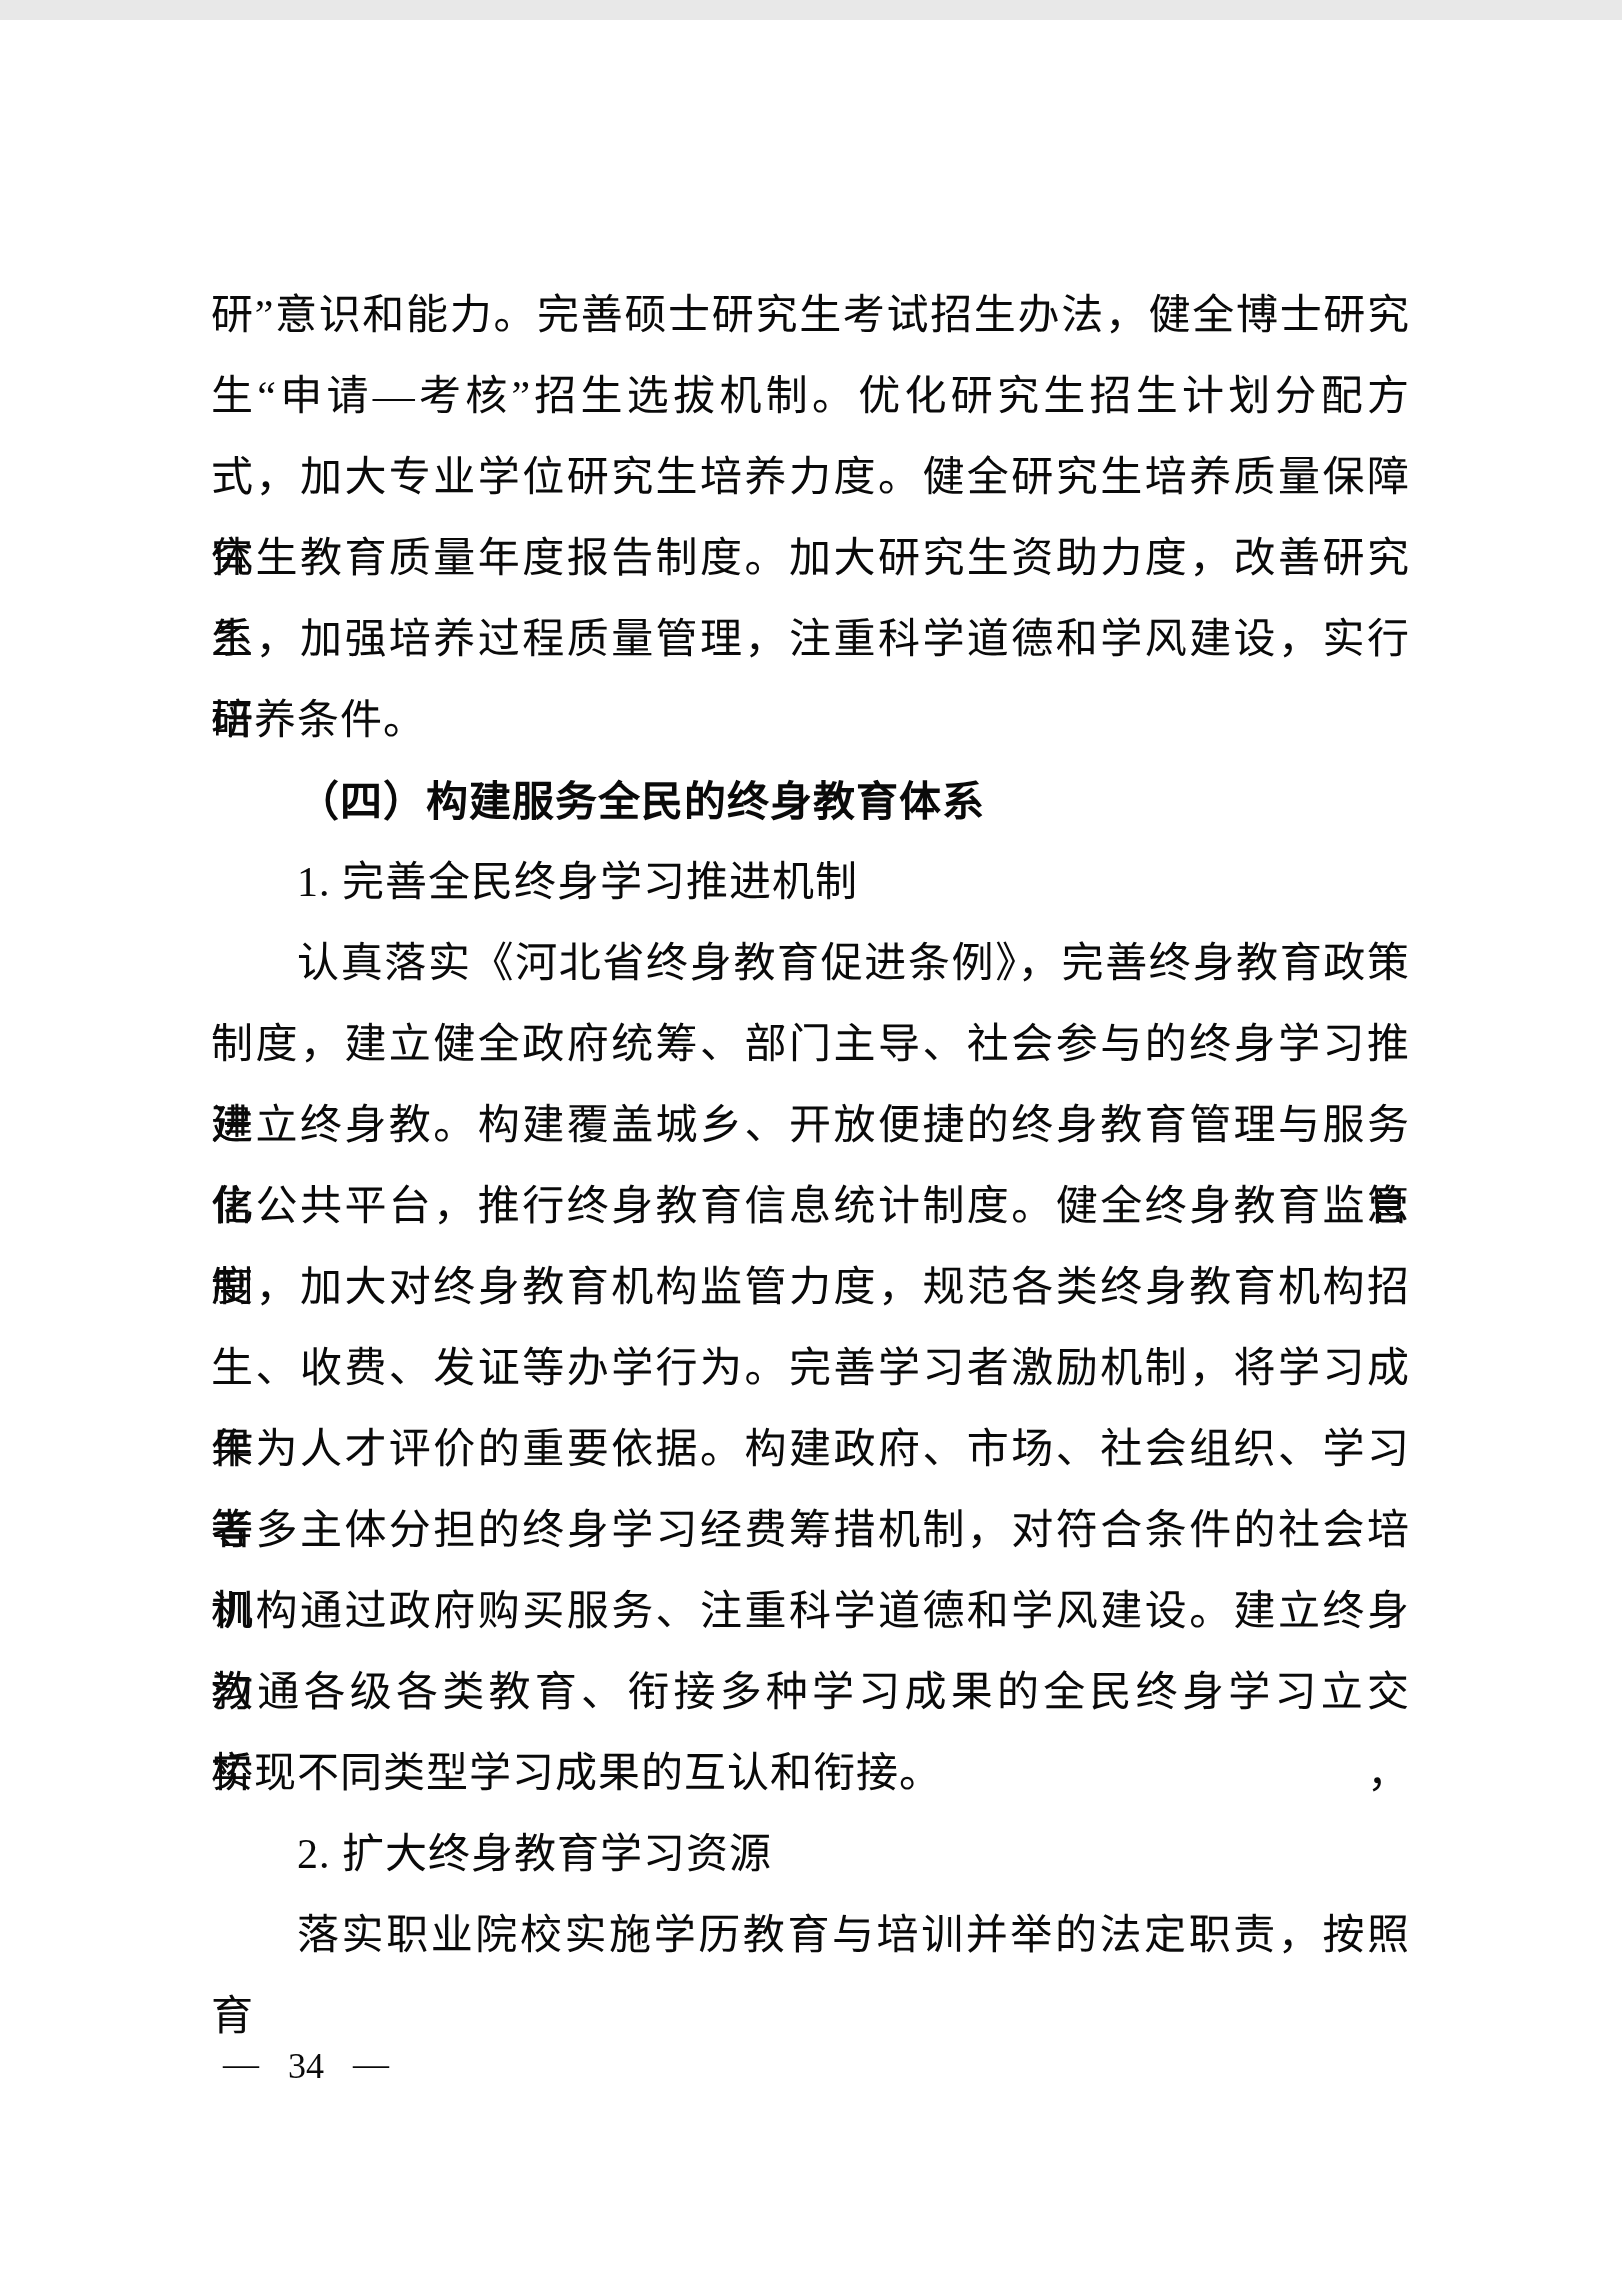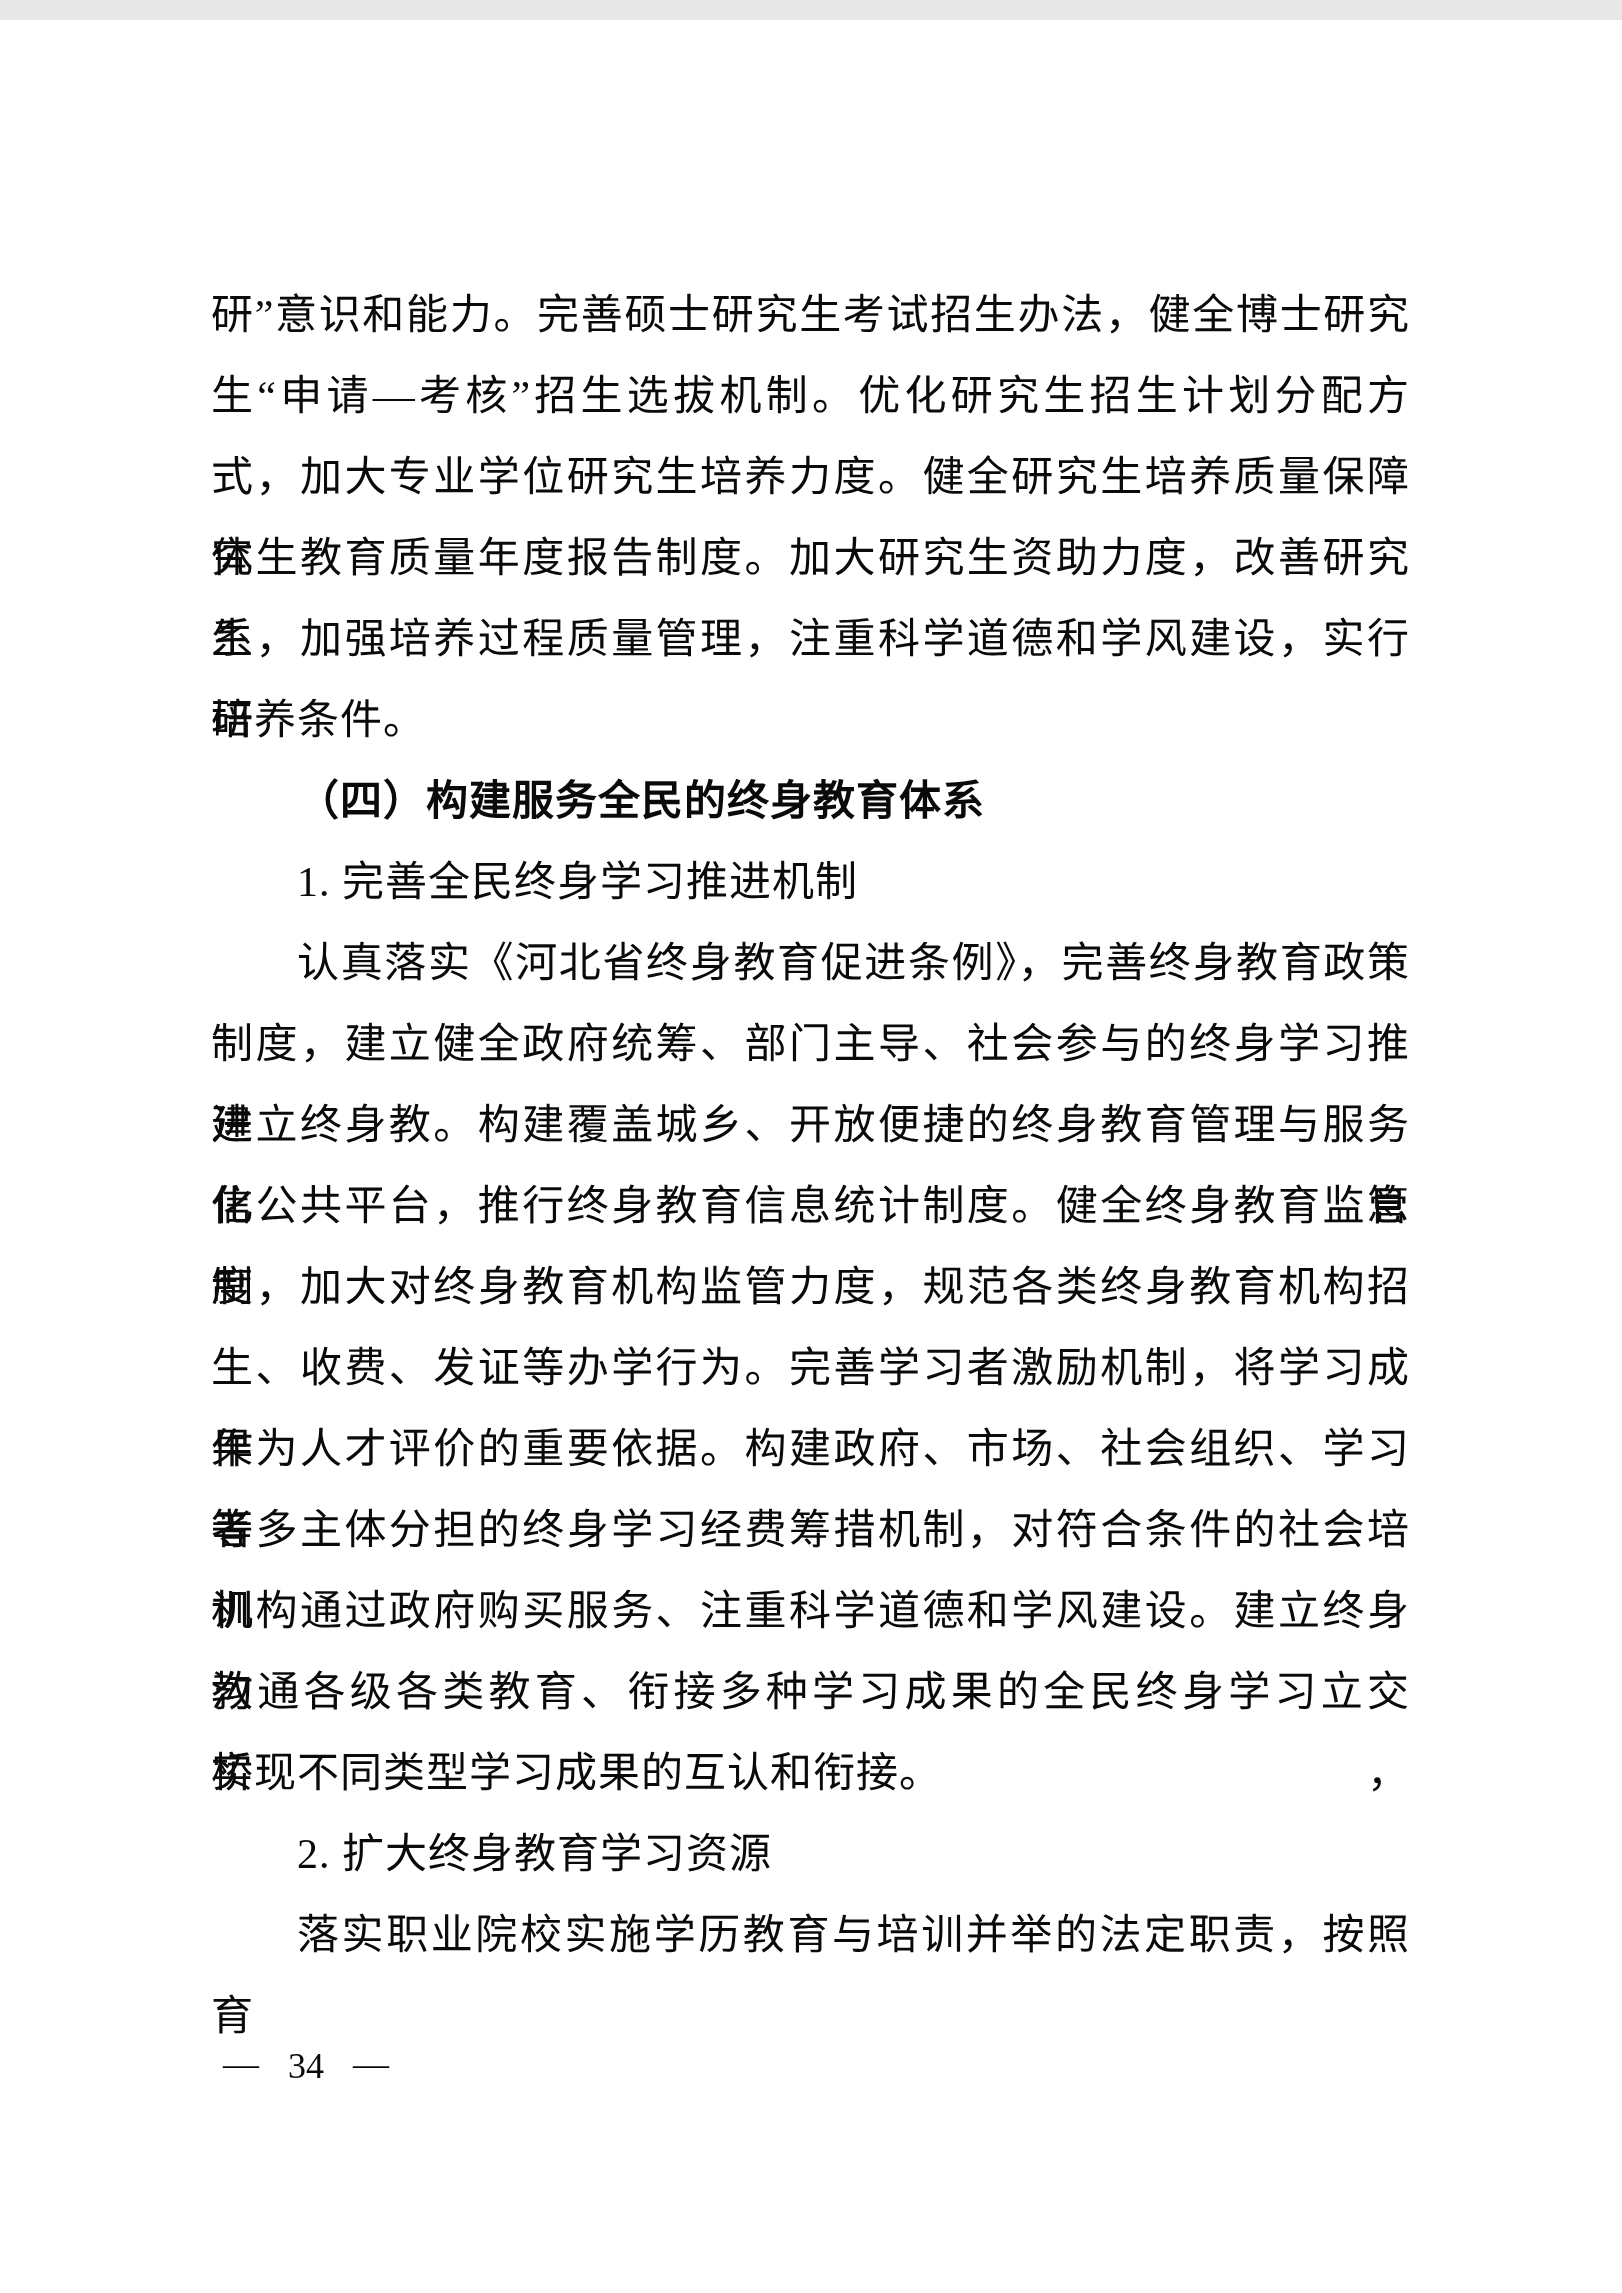--- a/index.html
+++ b/index.html
@@ -36,21 +36,21 @@
   .justify {
     white-space: normal;
     text-align: justify;
     text-align-last: justify;
     text-justify: inter-character;
   }
   .indent {
     text-indent: 86px;
   }
   .heading {
-    font-family: Liberation Serif, serif;
+    font-family: Liberation Sans, sans-serif;
     font-weight: 700;
   }
   .footer {
     position: absolute;
     left: 223px;
     top: 2021px;
     height: 49px;
     display: flex;
     align-items: center;
     gap: 29px;

